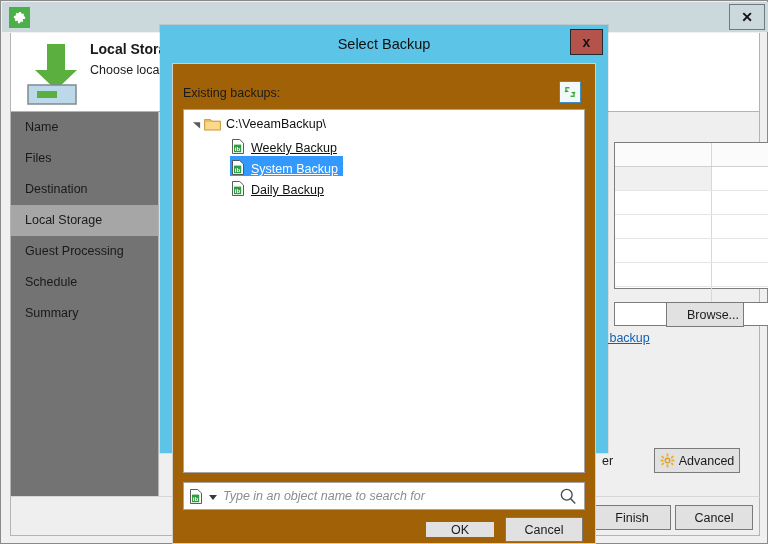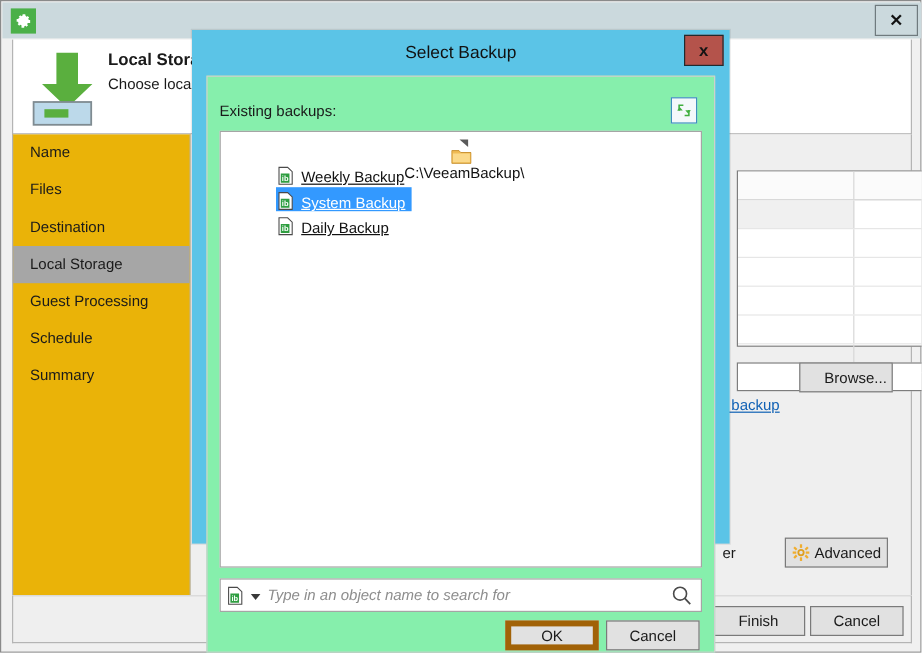--- a/index.html
+++ b/index.html
@@ -85,21 +85,21 @@
     position: absolute;
     left: 14px; top: 5px;
     width: 62px; height: 68px;
   }
 
   
   .wizard-nav {
     position: absolute;
     left: 9px; top: 111px;
     width: 149px; height: 384px;
-    background: #eab308;
+    background: #737373;
     border-left: 1px solid #b4b4b4;
     border-right: 1px solid #b4b4b4;
     box-sizing: border-box;
   }
   .nav-item {
     position: relative;
     height: 31px;
     line-height: 31px;
     padding-left: 14px;
     font-size: 12.5px;
@@ -233,21 +233,21 @@
     border: 1px solid #1f2b2f;
     box-sizing: border-box;
     display: flex; align-items: center; justify-content: center;
     font-size: 14px; font-weight: bold; color: #141414;
     cursor: pointer;
   }
   .modal-body {
     position: absolute;
     left: 12px; top: 38px;
     width: 424px; height: 481px;
-    background: #86efac;
+    background: #a16207;
     border: 1px solid #cfcfcf;
     box-sizing: border-box;
   }
 
   .existing-label {
     position: absolute;
     left: 10px; top: 22px;
     font-size: 12.5px;
     color: #1a1a1a;
   }
@@ -272,21 +272,20 @@
     overflow: hidden;
   }
   .tree-root {
     display: flex; align-items: center;
     height: 20px;
     padding-left: 6px;
     font-size: 12.5px;
     color: #111;
     margin-top: 4px;
     cursor: pointer;
-    flex-direction: column;
   }
   .tree-expander {
     width: 12px; height: 12px;
     display: flex; align-items: center; justify-content: center;
     margin-right: 2px;
     cursor: pointer;
   }
   .folder-icon { margin-right: 5px; display:flex; }
   .tree-child {
     display: flex; align-items: flex-end;

